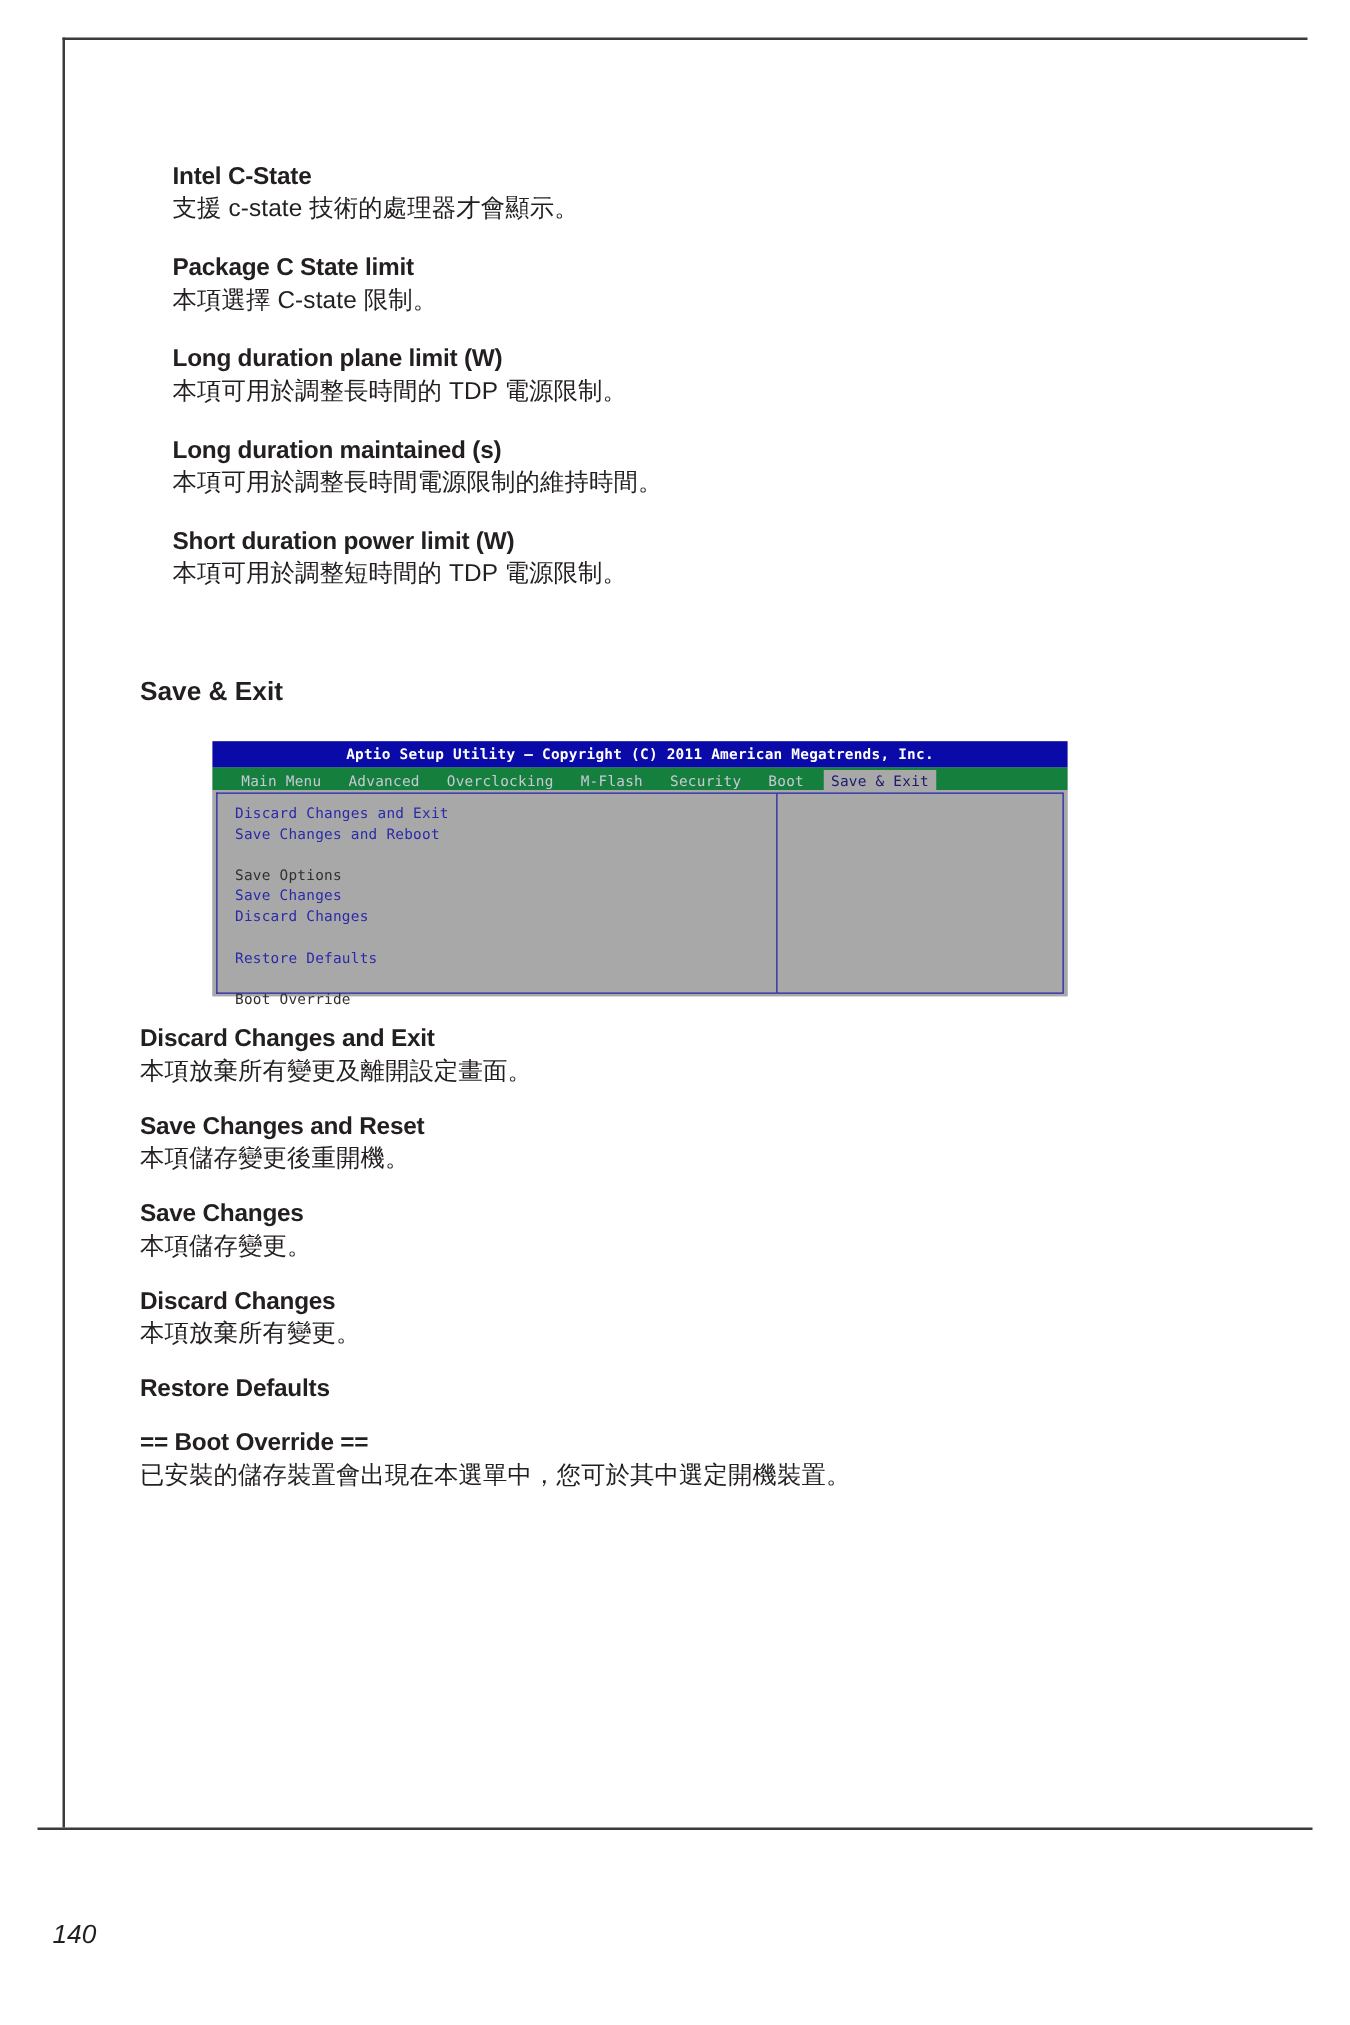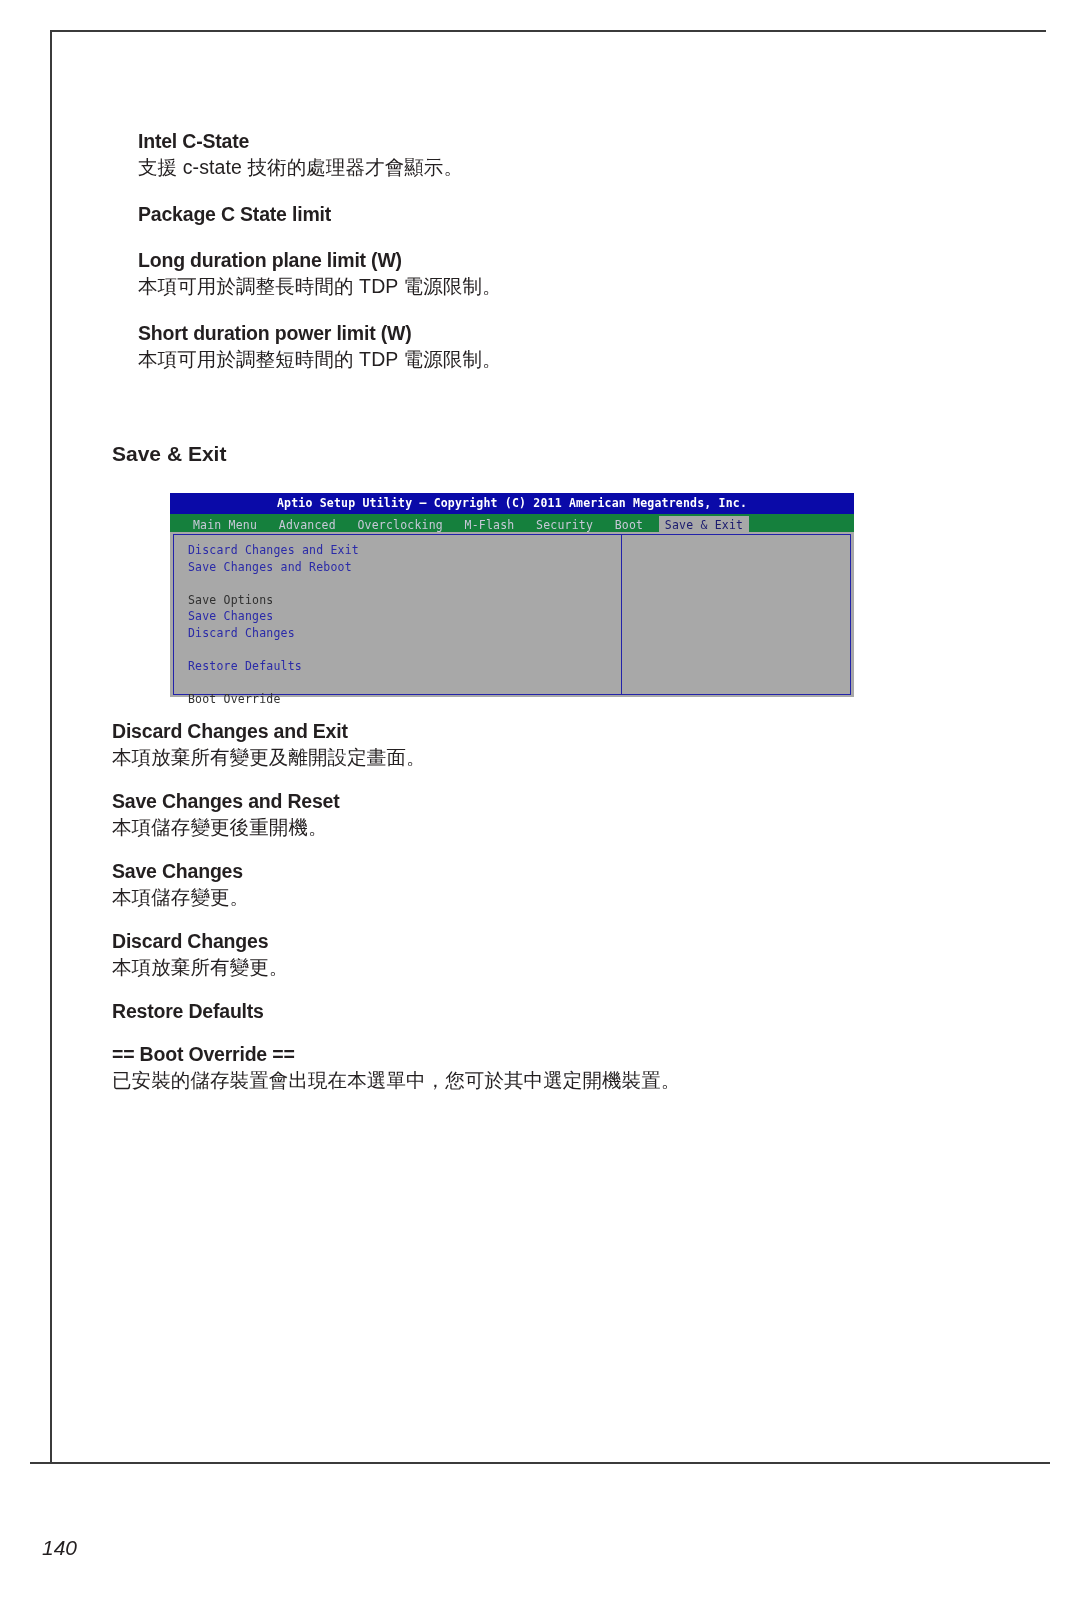--- a/index.html
+++ b/index.html
@@ -201,27 +201,32 @@
 
   <div class="content">
 
     <div class="block indent">
       <p class="sec-title">Intel C-State</p>
       <p class="sec-body">支援 c-state  技術的處理器才會顯示。</p>
     </div>
 
     <div class="block indent">
       <p class="sec-title">Package C State limit</p>
+      <p class="sec-body">本項選擇 C-state 限制。</p>
     </div>
 
     <div class="block indent">
       <p class="sec-title">Long duration plane limit (W)</p>
       <p class="sec-body">本項可用於調整長時間的 TDP 電源限制。</p>
     </div>
 
+    <div class="block indent">
+      <p class="sec-title">Long duration maintained (s)</p>
+      <p class="sec-body">本項可用於調整長時間電源限制的維持時間。</p>
+    </div>
 
     <div class="block indent">
       <p class="sec-title">Short duration power limit (W)</p>
       <p class="sec-body">本項可用於調整短時間的 TDP 電源限制。</p>
     </div>
 
 
     <div class="gap-large"></div>
 
     <p class="h-saveexit">Save &amp; Exit</p>

